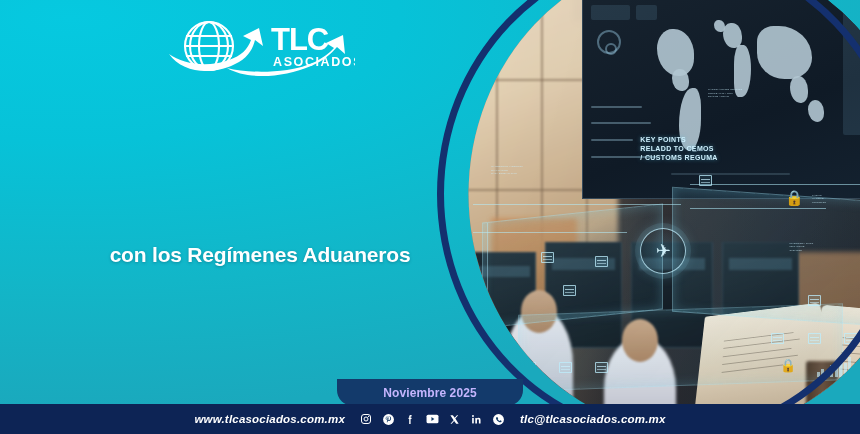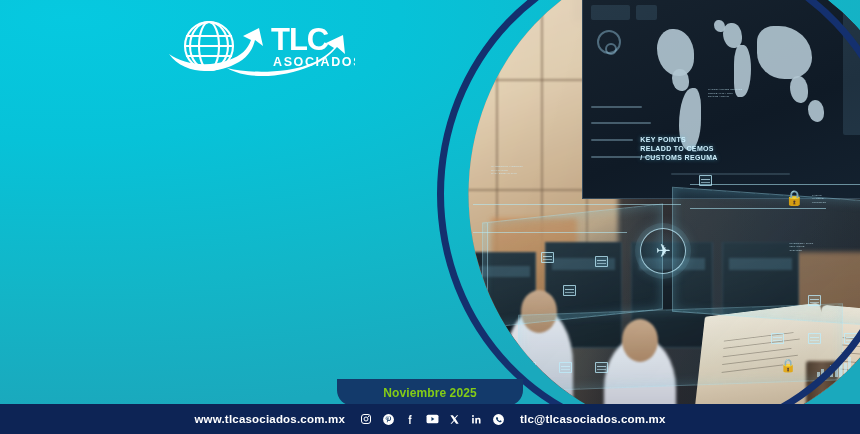--- a/index.html
+++ b/index.html
@@ -198,38 +198,38 @@
     text-align:center; letter-spacing:-.2px;
     text-shadow:0 1px 3px rgba(10,60,80,.35);
   }
 
   
   .date-tab {
     position:absolute; left:337px; top:379px;
     width:186px; height:27px;
     background:#133a6b;
     border-radius:0 0 16px 16px;
-    color:#84cc16; font-size:12px; font-weight:bold;
+    color:#c4b5fd; font-size:12px; font-weight:bold;
     display:flex; align-items:center; justify-content:center;
     letter-spacing:.1px;
   }
   .date-tab::before{
     content:""; position:absolute; left:0; top:-10px; width:186px; height:14px;
     background:#133a6b; border-radius:14px 14px 0 0;
     z-index:-1;
   }
 
   
   .footer {
     position:absolute; left:0; bottom:0; width:860px; height:30px;
     background:#0d2455;
     display:flex; align-items:center; justify-content:center; gap:9px;
   }
   .footer .url {
-    color:#fff; font-size:11.5px; font-weight:bold; 
+    color:#fff; font-size:11.5px; font-weight:bold; font-style:italic;
     letter-spacing:.2px;
   }
   .socials { display:flex; align-items:center; gap:9px; margin:0 6px; }
   .sico {
     width:13px; height:13px; display:flex; align-items:center; justify-content:center;
     color:#ffffff;
   }
   .sico svg { display:block; }
 </style>
 </head>
@@ -380,20 +380,21 @@
                C85 31 78 38 66 42 C44 50 20 46 6 36 Z" fill="#ffffff"></path>
       <path d="M64 50 C84 62 120 60 148 48 C160 43 168 36 174 29 L182 36 L180 17 L163 25 L171 30
                C162 40 146 49 124 52 C102 55 80 54 64 50 Z" fill="#ffffff"></path>
       <text x="108" y="32" font-family="Liberation Sans, sans-serif" font-size="31" font-weight="bold" fill="#ffffff" letter-spacing="-1">TLC</text>
       <text x="110" y="48" font-family="Liberation Sans, sans-serif" font-size="12.5" font-weight="bold" fill="#ffffff" letter-spacing="1.6">ASOCIADOS</text>
     </svg>
   </div>
 
   <div class="subtitle">
     <br>
+    <span>con los Regímenes Aduaneros</span>
   </div>
 
   <div class="date-tab">Noviembre 2025</div>
 
   <div class="footer">
     <span class="url">www.tlcasociados.com.mx</span>
 
     <span class="socials">
       <span class="sico">
         <svg width="12" height="12" viewBox="0 0 24 24" fill="none" stroke="#fff" stroke-width="2">

